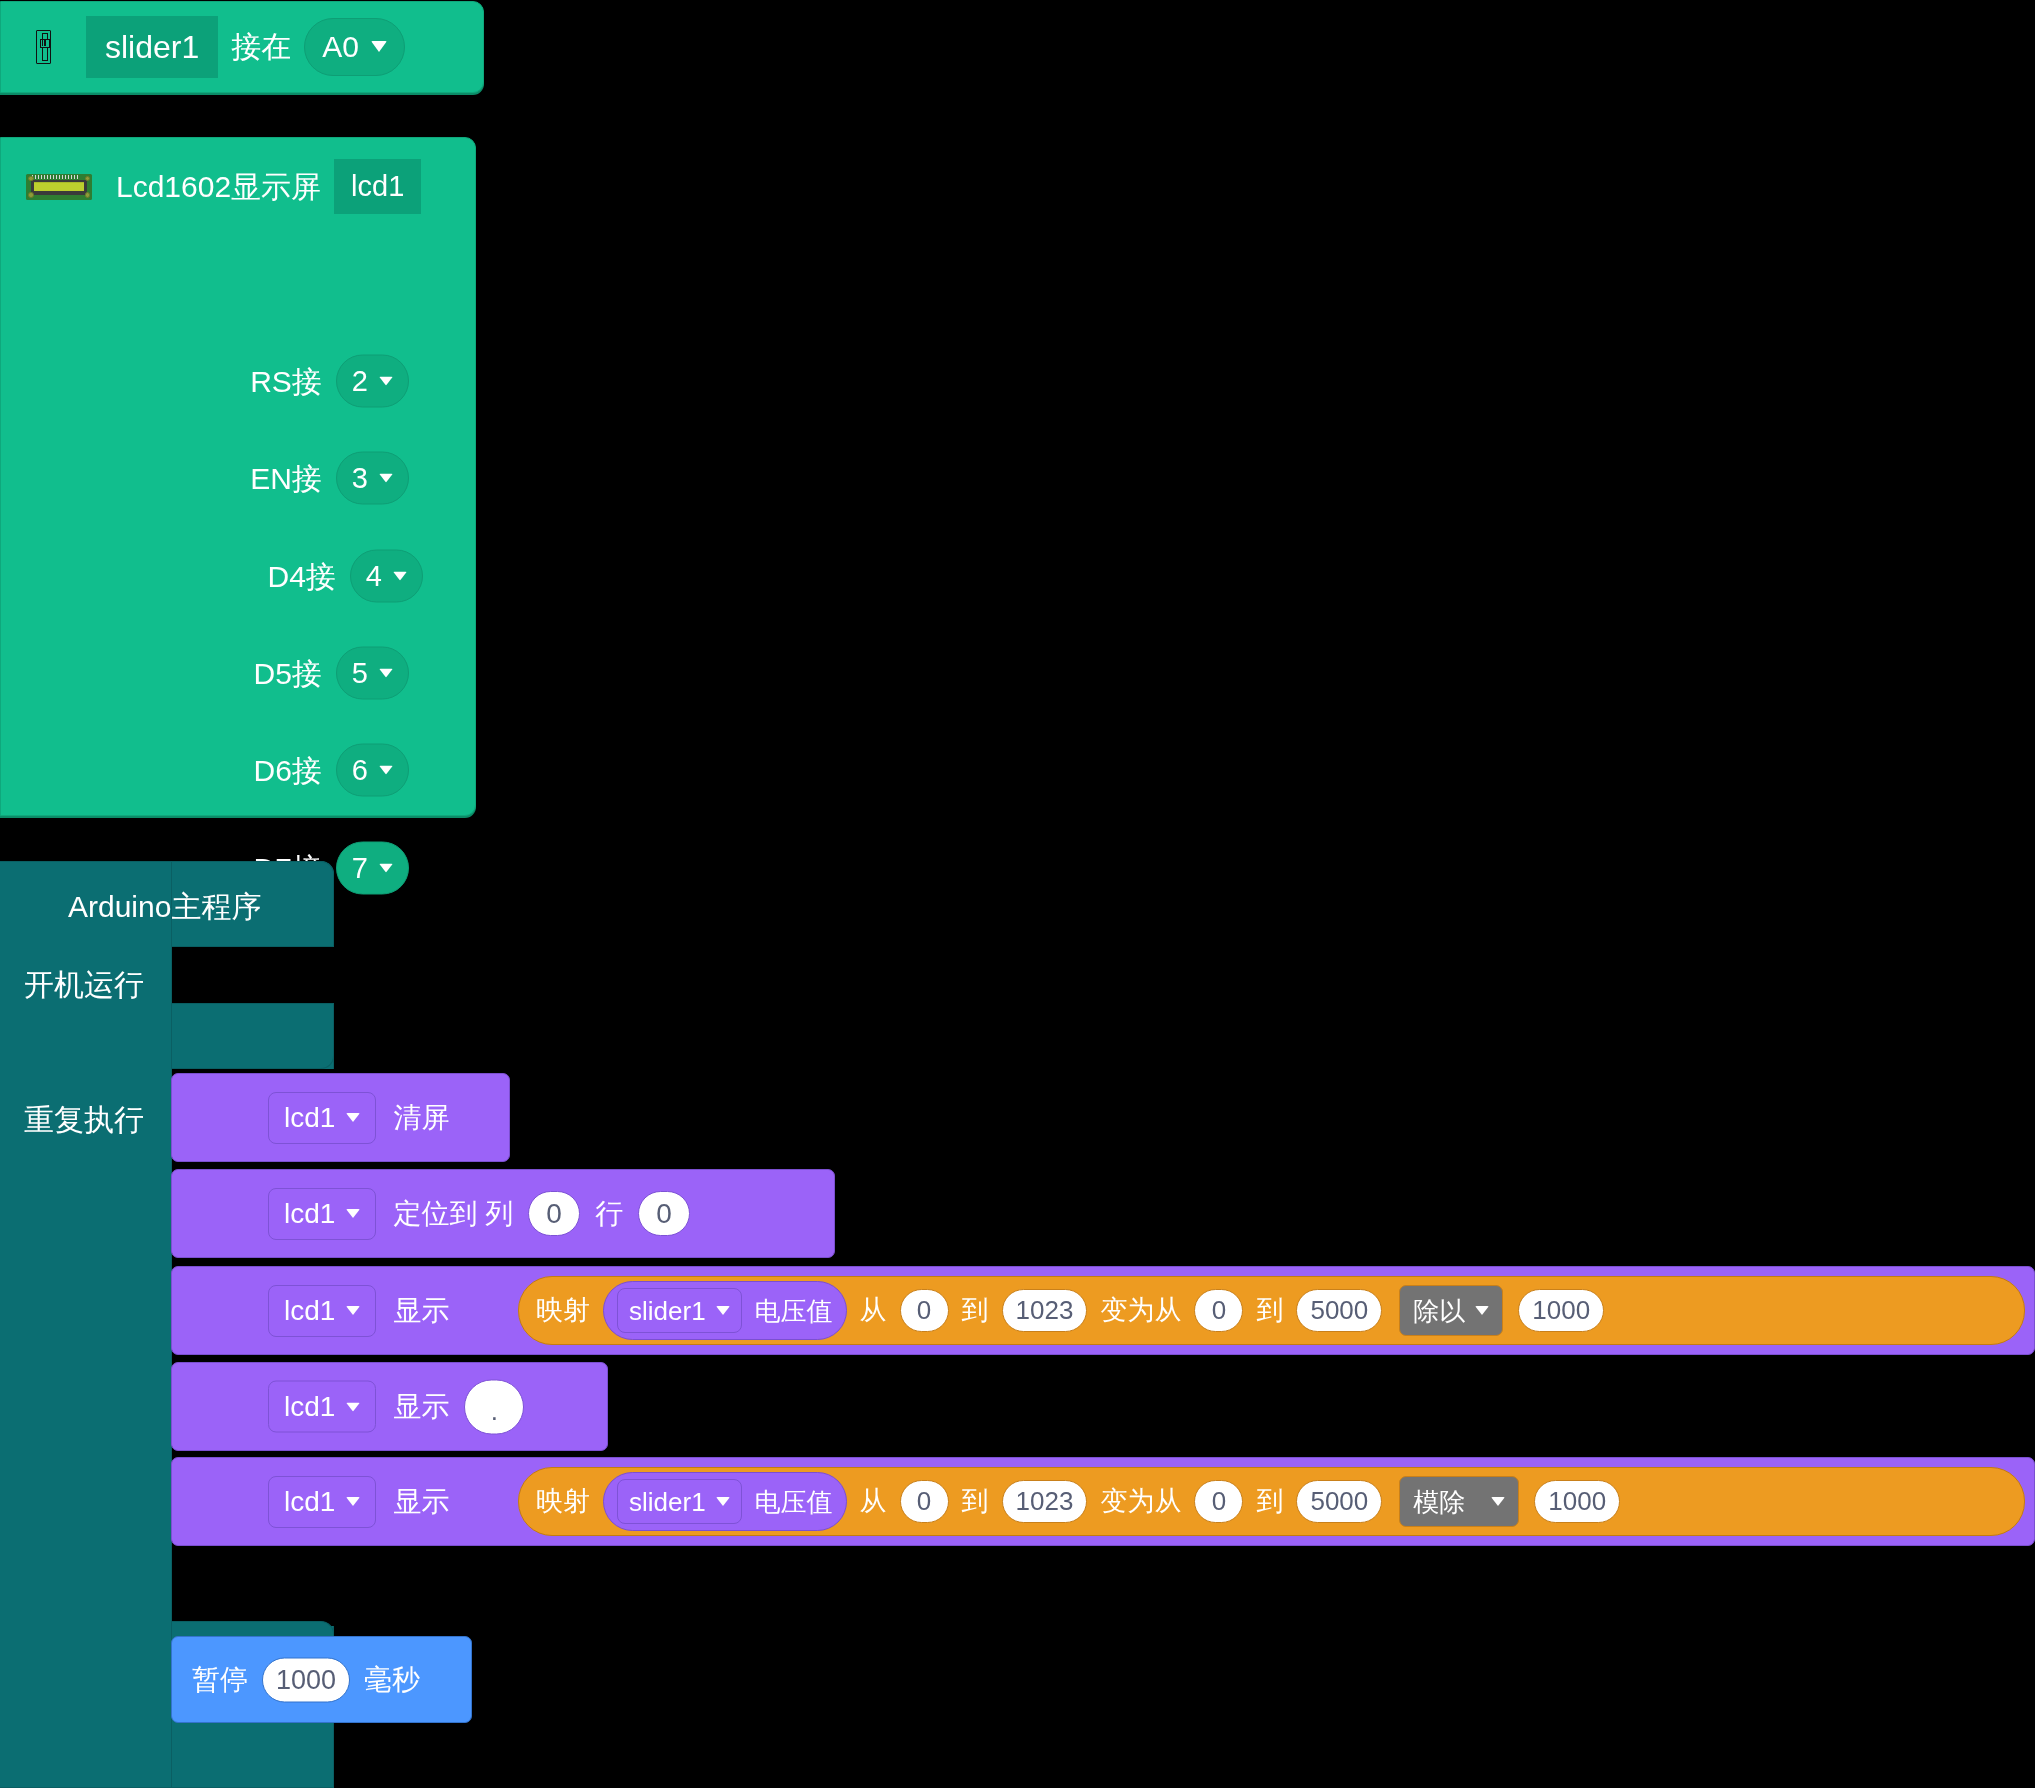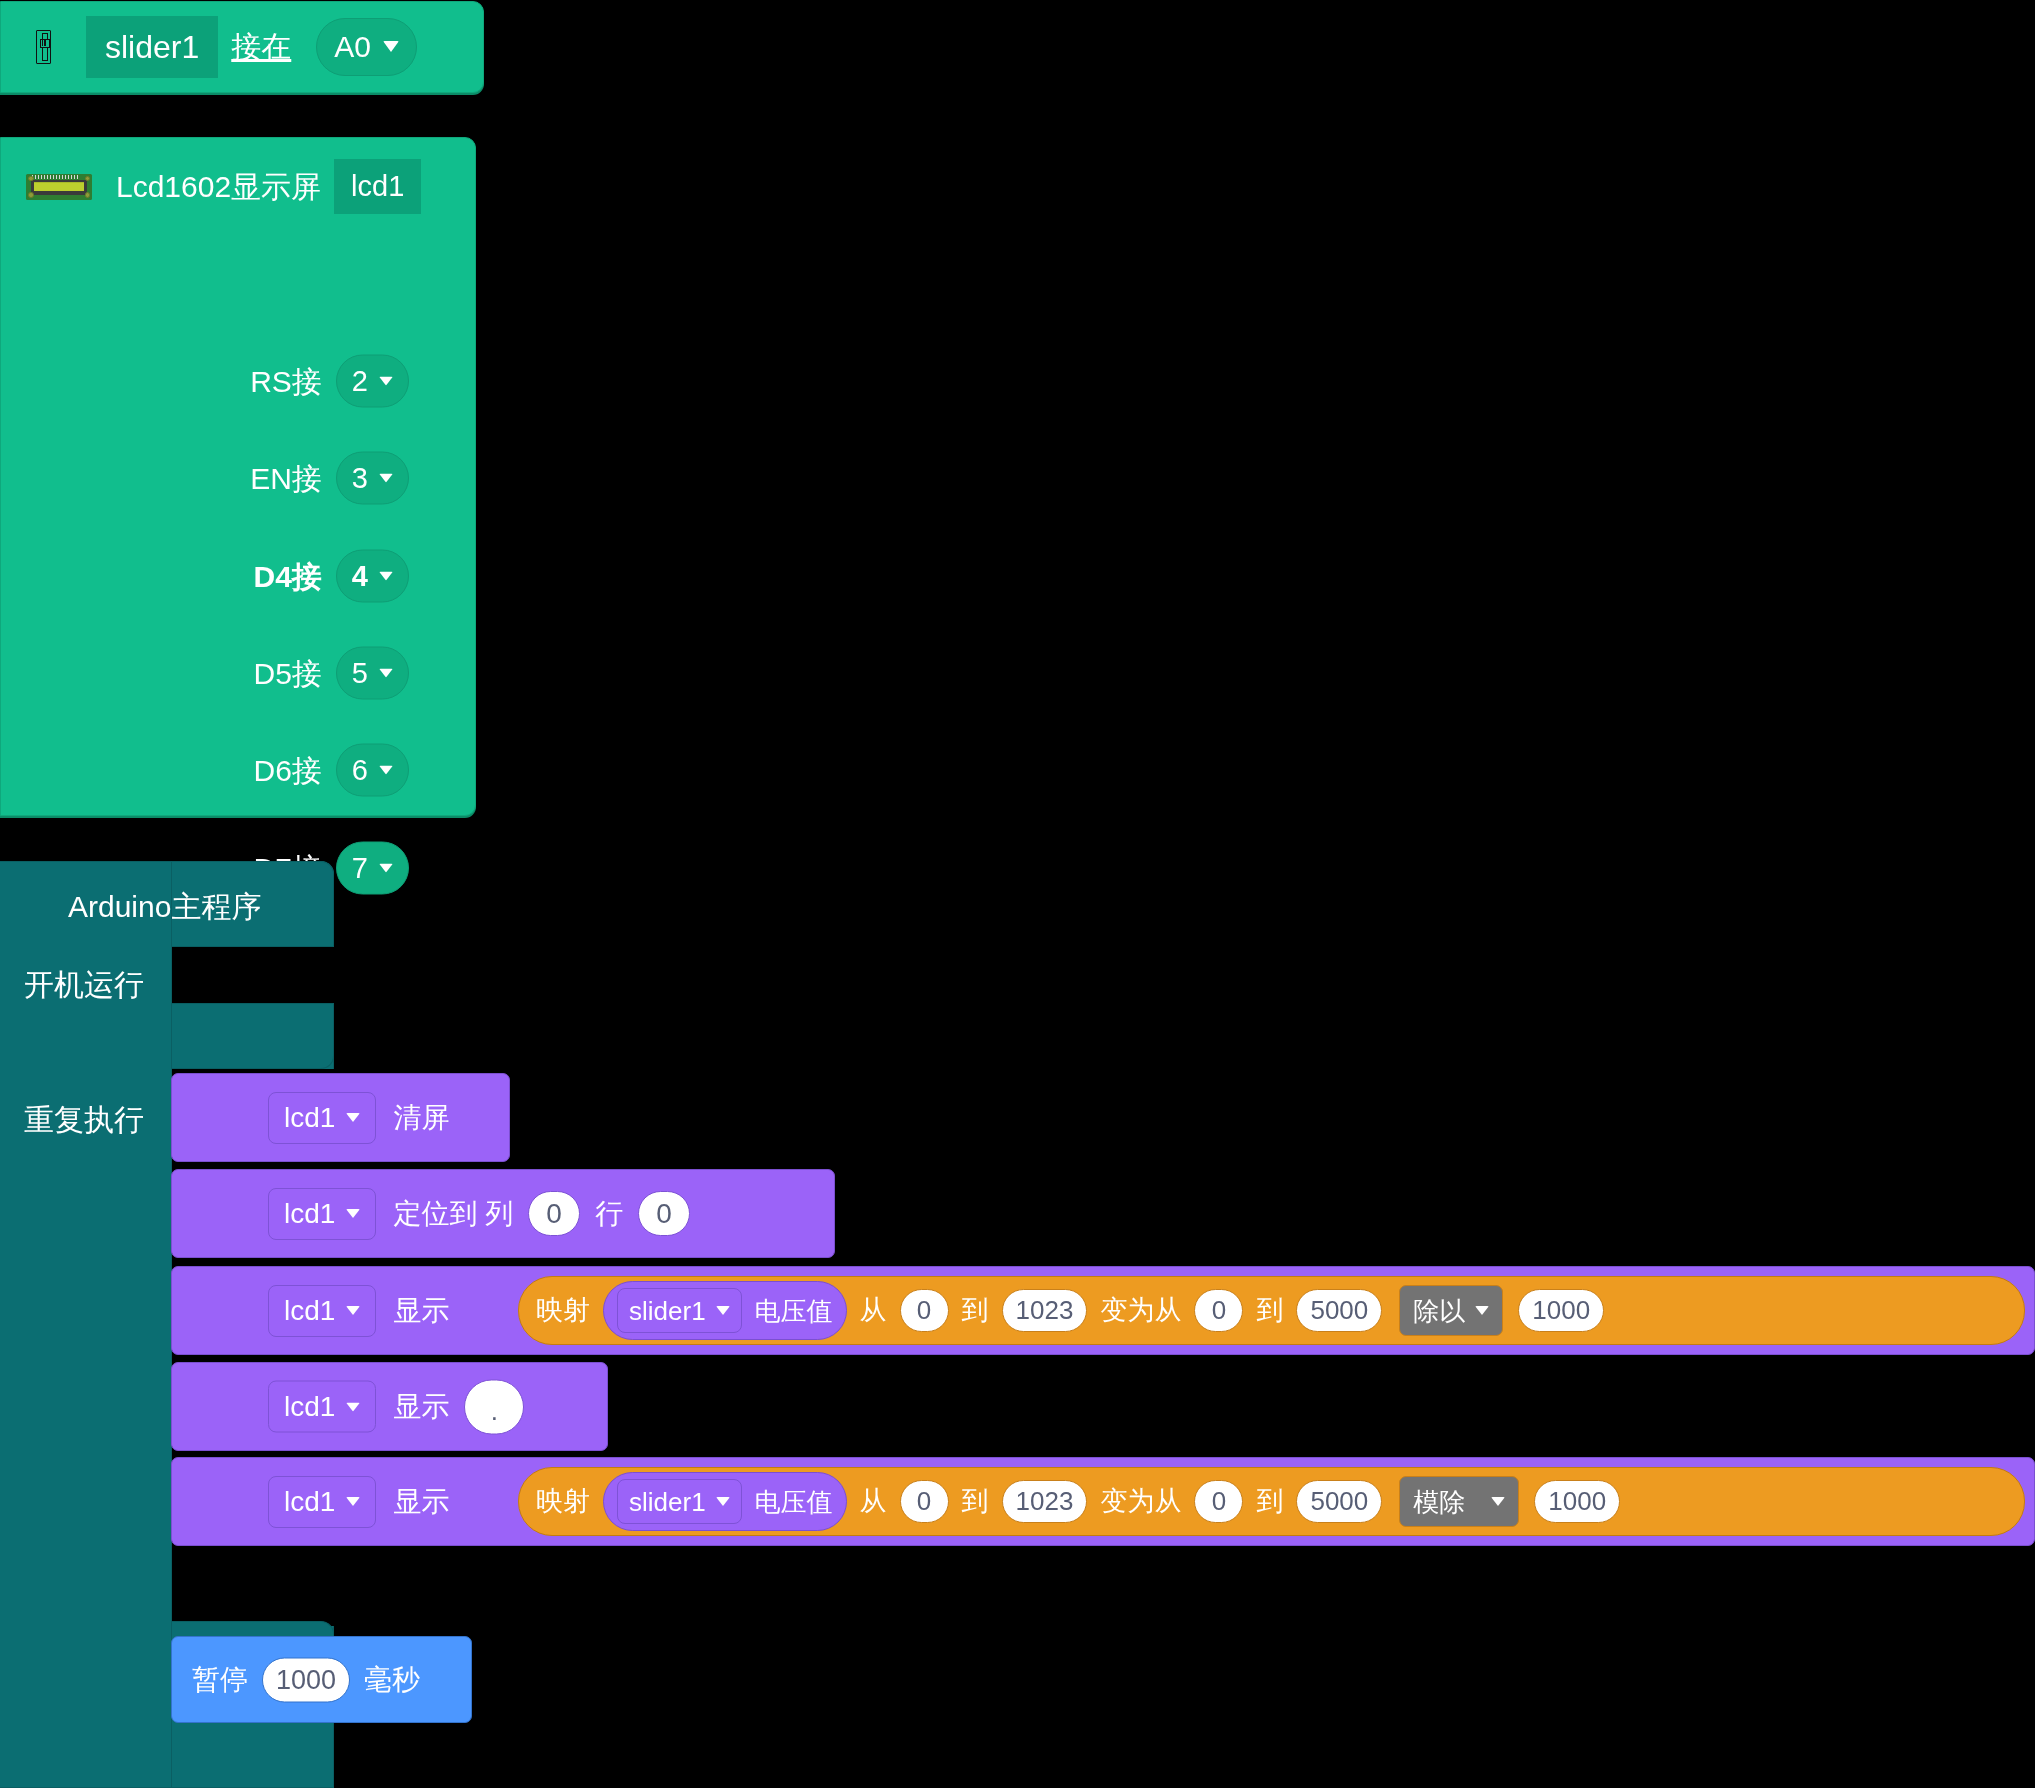--- a/index.html
+++ b/index.html
@@ -76,21 +76,21 @@
       <div class="track"></div>
       <div class="knob">
           <i style="left:1.5px"></i>
           <i style="left:3px"></i>
           <i style="left:4.6px"></i>
         </div>
     </div>
     <div class="green-field lbl" style="font-size:32px;padding:15px 19px;margin-right:13px;">
       <span>slider1</span>
     </div>
-    <div class="lbl" style="font-size:30px;margin-right:25px;text-decoration:underline;">接在</div>
+    <div class="lbl" style="font-size:30px;margin-right:13px;">接在</div>
     <div class="green-drop row" style="padding:13px 17px;">
       <span class="lbl" style="font-size:30px;margin-right:12px;">A0</span>
       <span class="caret"></span>
     </div>
   </div>
 </div>
 
 <div class="blk green" style="left:0px;top:137px;width:476px;height:679px;border-top-left-radius:0;border-bottom-left-radius:0;">
 
   <div class="row" style="position:absolute;left:25px;top:18px;height:61px;">
@@ -118,21 +118,21 @@
   </div>
 
   <div class="row" style="position:absolute;right:66px;top:340px;transform:translateY(-50%);">
     <span class="lbl" style="font-size:30px;margin-right:14px;">EN接</span>
     <span class="green-drop row" style="padding:11px 15px;">
       <span class="lbl" style="font-size:29px;margin-right:11px;">3</span>
       <span class="caret sm"></span>
     </span>
   </div>
 
-  <div class="row" style="position:absolute;right:66px;top:438px;transform:translateY(-50%);font-weight:bold;">
+  <div class="row" style="position:absolute;right:52px;top:438px;transform:translateY(-50%);">
     <span class="lbl" style="font-size:30px;margin-right:14px;">D4接</span>
     <span class="green-drop row" style="padding:11px 15px;">
       <span class="lbl" style="font-size:29px;margin-right:11px;">4</span>
       <span class="caret sm"></span>
     </span>
   </div>
 
   <div class="row" style="position:absolute;right:66px;top:535px;transform:translateY(-50%);">
     <span class="lbl" style="font-size:30px;margin-right:14px;">D5接</span>
     <span class="green-drop row" style="padding:11px 15px;">

